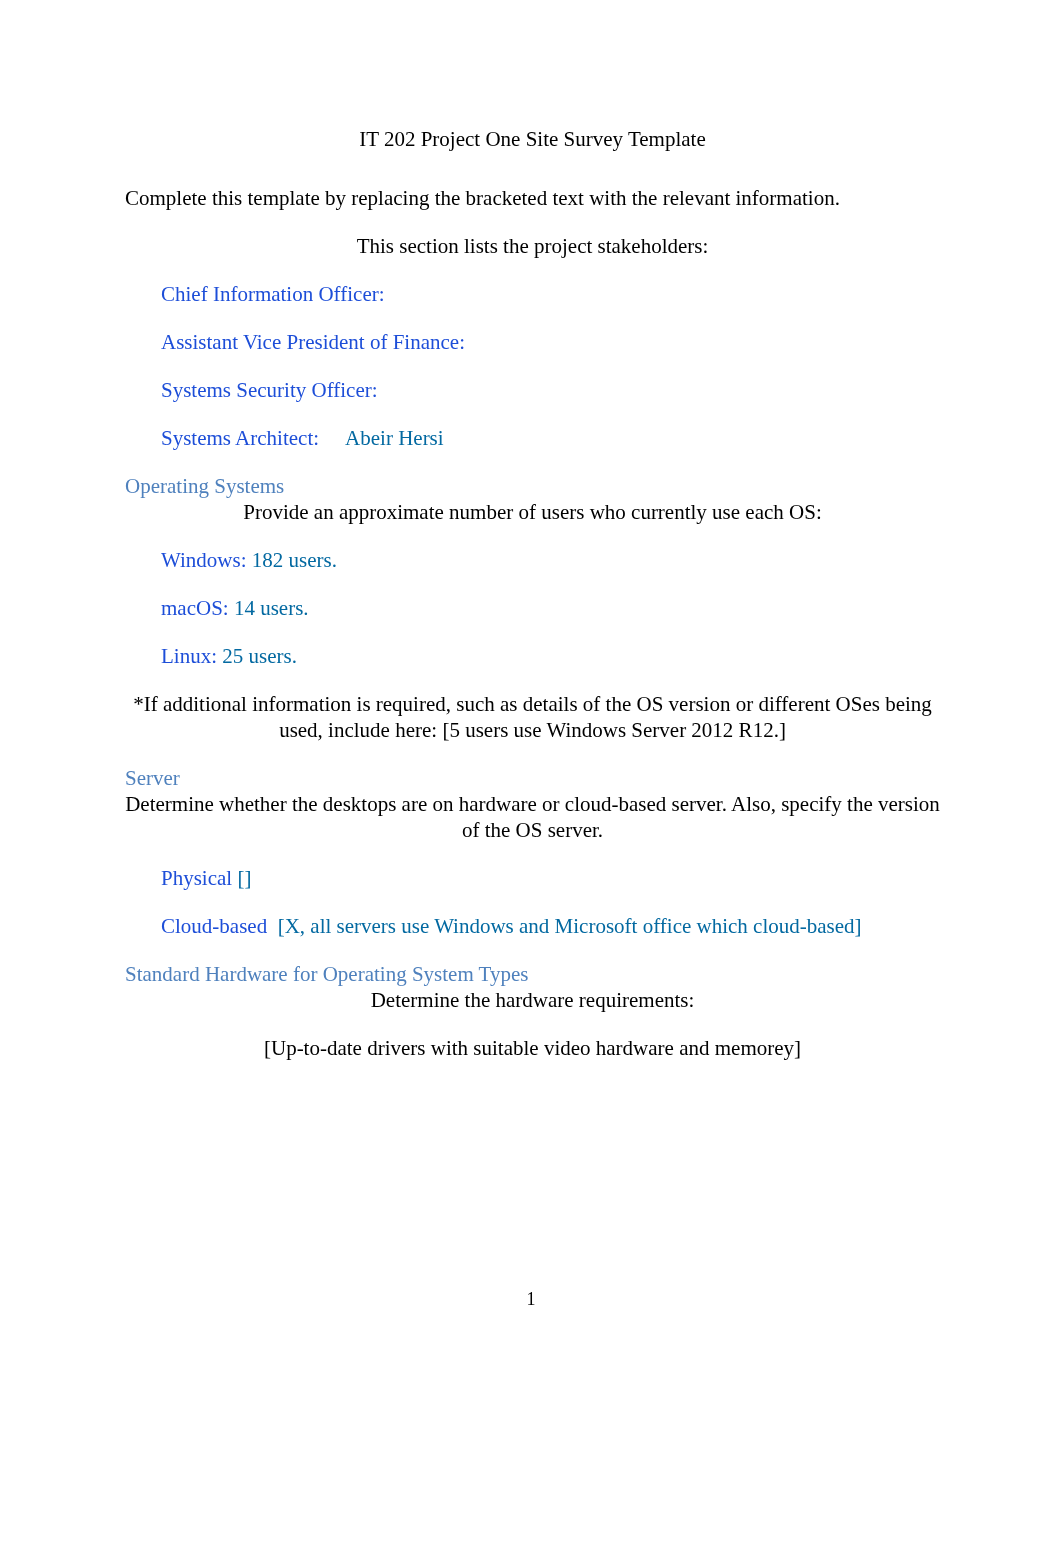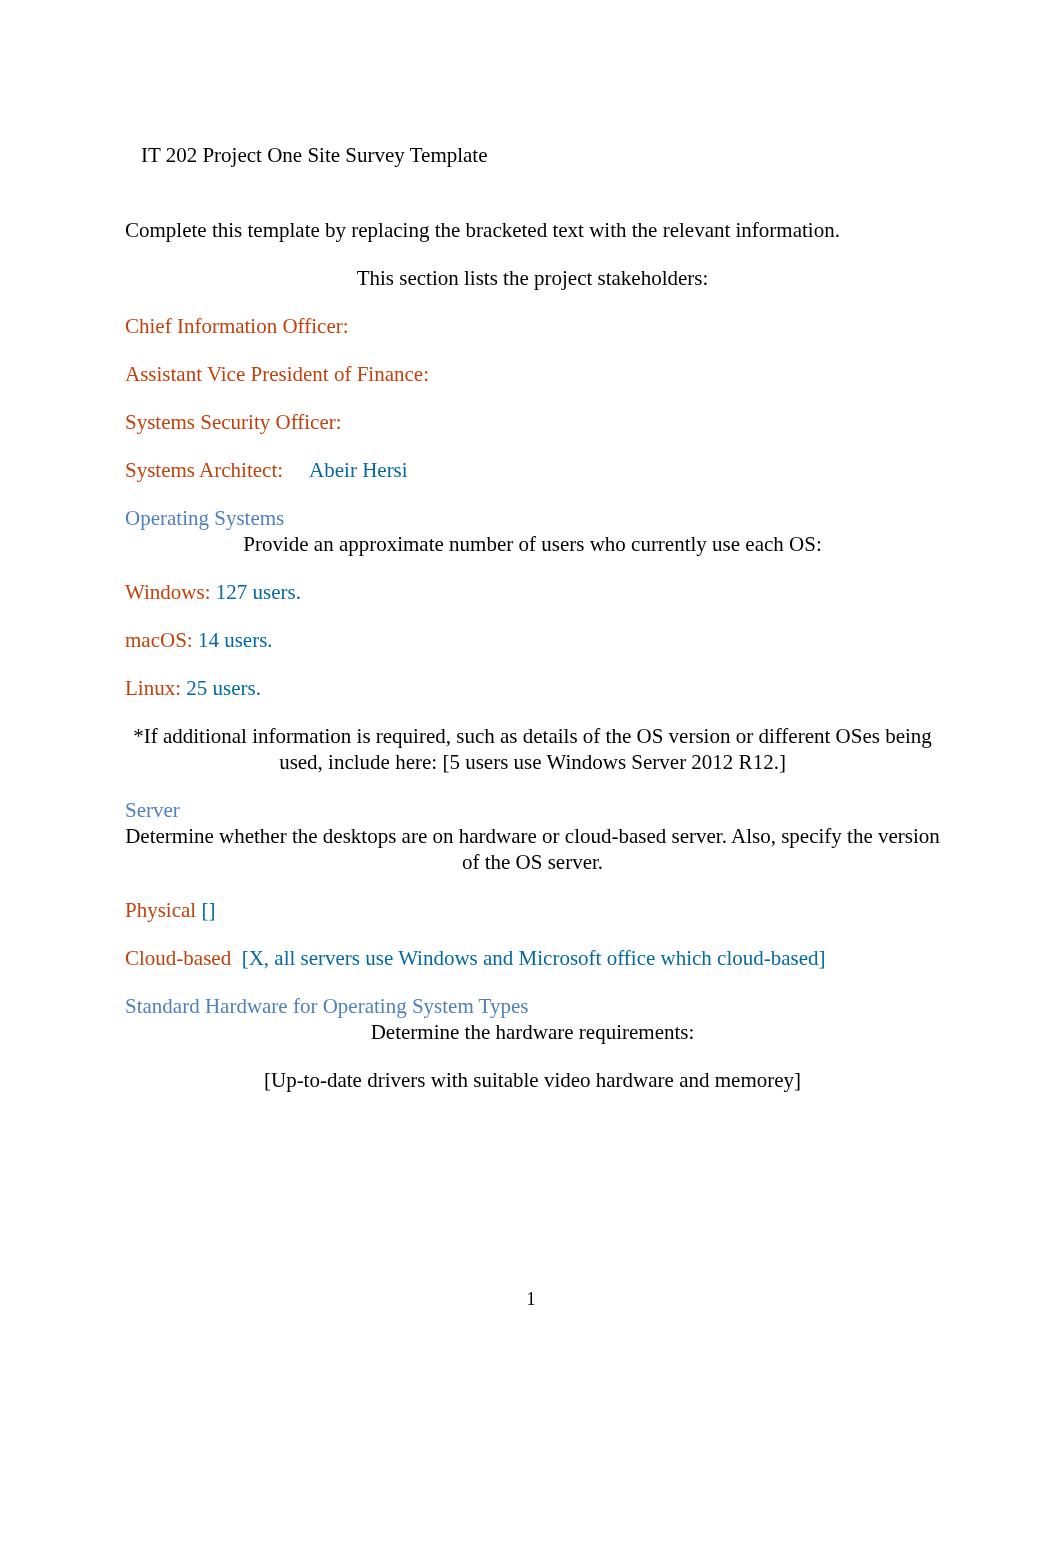--- a/index.html
+++ b/index.html
@@ -22,25 +22,26 @@
     box-sizing: border-box;
     padding: 0;
   }
   .content {
     position: absolute;
     left: 125px;
     top: 0;
     width: 815px;
   }
   .doc-title {
+    text-align: center;
     font-size: 21px;
     line-height: 26px;
     font-weight: normal;
     color: #000000;
-    margin: 16px;
+    margin: 0;
     padding-top: 126px;
   }
   .intro {
     font-size: 21px;
     line-height: 26px;
     margin: 0;
     padding-top: 33px;
   }
   .heading {
     color: #4f81bd;
@@ -59,21 +60,22 @@
     text-align: center;
   }
   .field-line {
     font-size: 21px;
     line-height: 26px;
     margin: 0;
     margin-top: 22px;
     white-space: pre;
   }
   .field-label {
-    color: #c2410c;
+    color: #1d4ed8;
+    margin-left: 36px;
   }
   .field-value {
     color: #0369a1;
   }
   .para {
     font-size: 21px;
     line-height: 26px;
     margin: 0;
     margin-top: 22px;
     text-align: center;
@@ -114,21 +116,21 @@
     <div class="field-line"><span class="field-label">Systems Security Officer:</span><span class="field-value"></span></div>
 
 
     <div class="field-line"><span class="field-label">Systems Architect:</span><span class="tabgap"></span><span class="field-value">Abeir Hersi</span></div>
 
     <div class="heading-block">
       <div class="heading">Operating Systems</div>
       <div class="sub-desc">Provide an approximate number of users who currently use each OS:</div>
     </div>
 
-    <div class="field-line"><span class="field-label">Windows:</span> <span class="field-value">127 users.</span></div>
+    <div class="field-line"><span class="field-label">Windows:</span> <span class="field-value">182 users.</span></div>
 
     <div class="field-line"><span class="field-label">macOS:</span> <span class="field-value">14 users.</span></div>
 
     <div class="field-line"><span class="field-label">Linux:</span> <span class="field-value">25 users.</span></div>
 
     <div class="para">*If additional information is required, such as details of the OS version or different OSes being used, include here: [5 users use Windows Server 2012 R12.]</div>
 
     <div class="heading-block">
       <div class="heading">Server</div>
       <div class="sub-desc">Determine whether the desktops are on hardware or cloud-based server. Also, specify the version of the OS server.</div>

